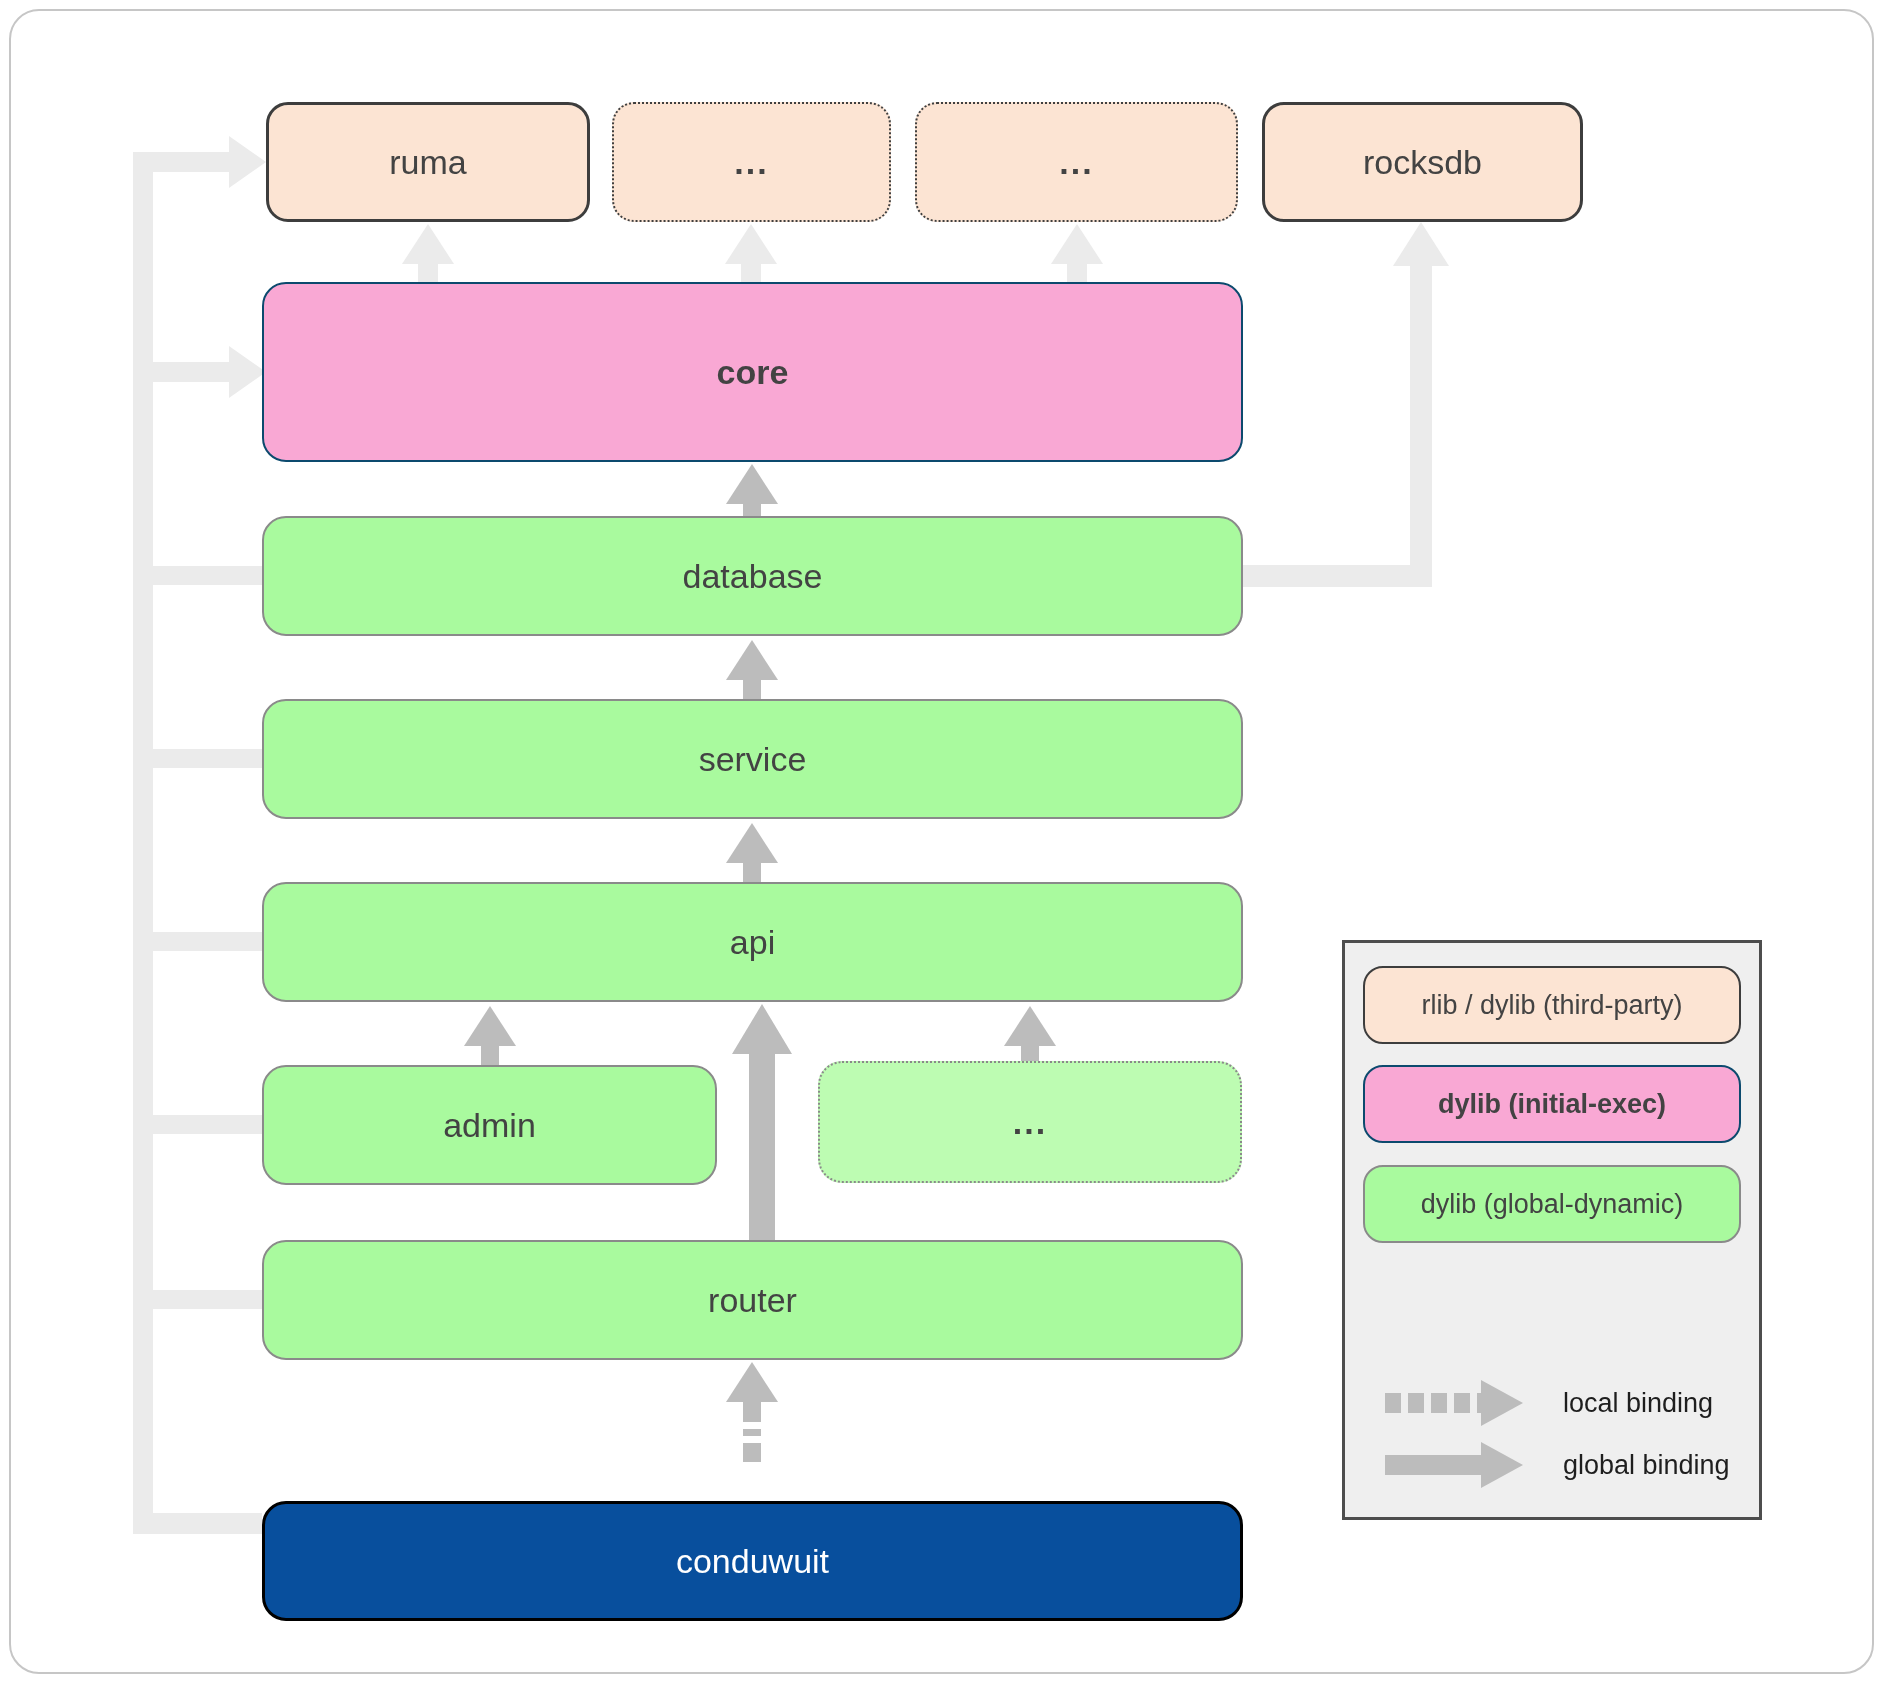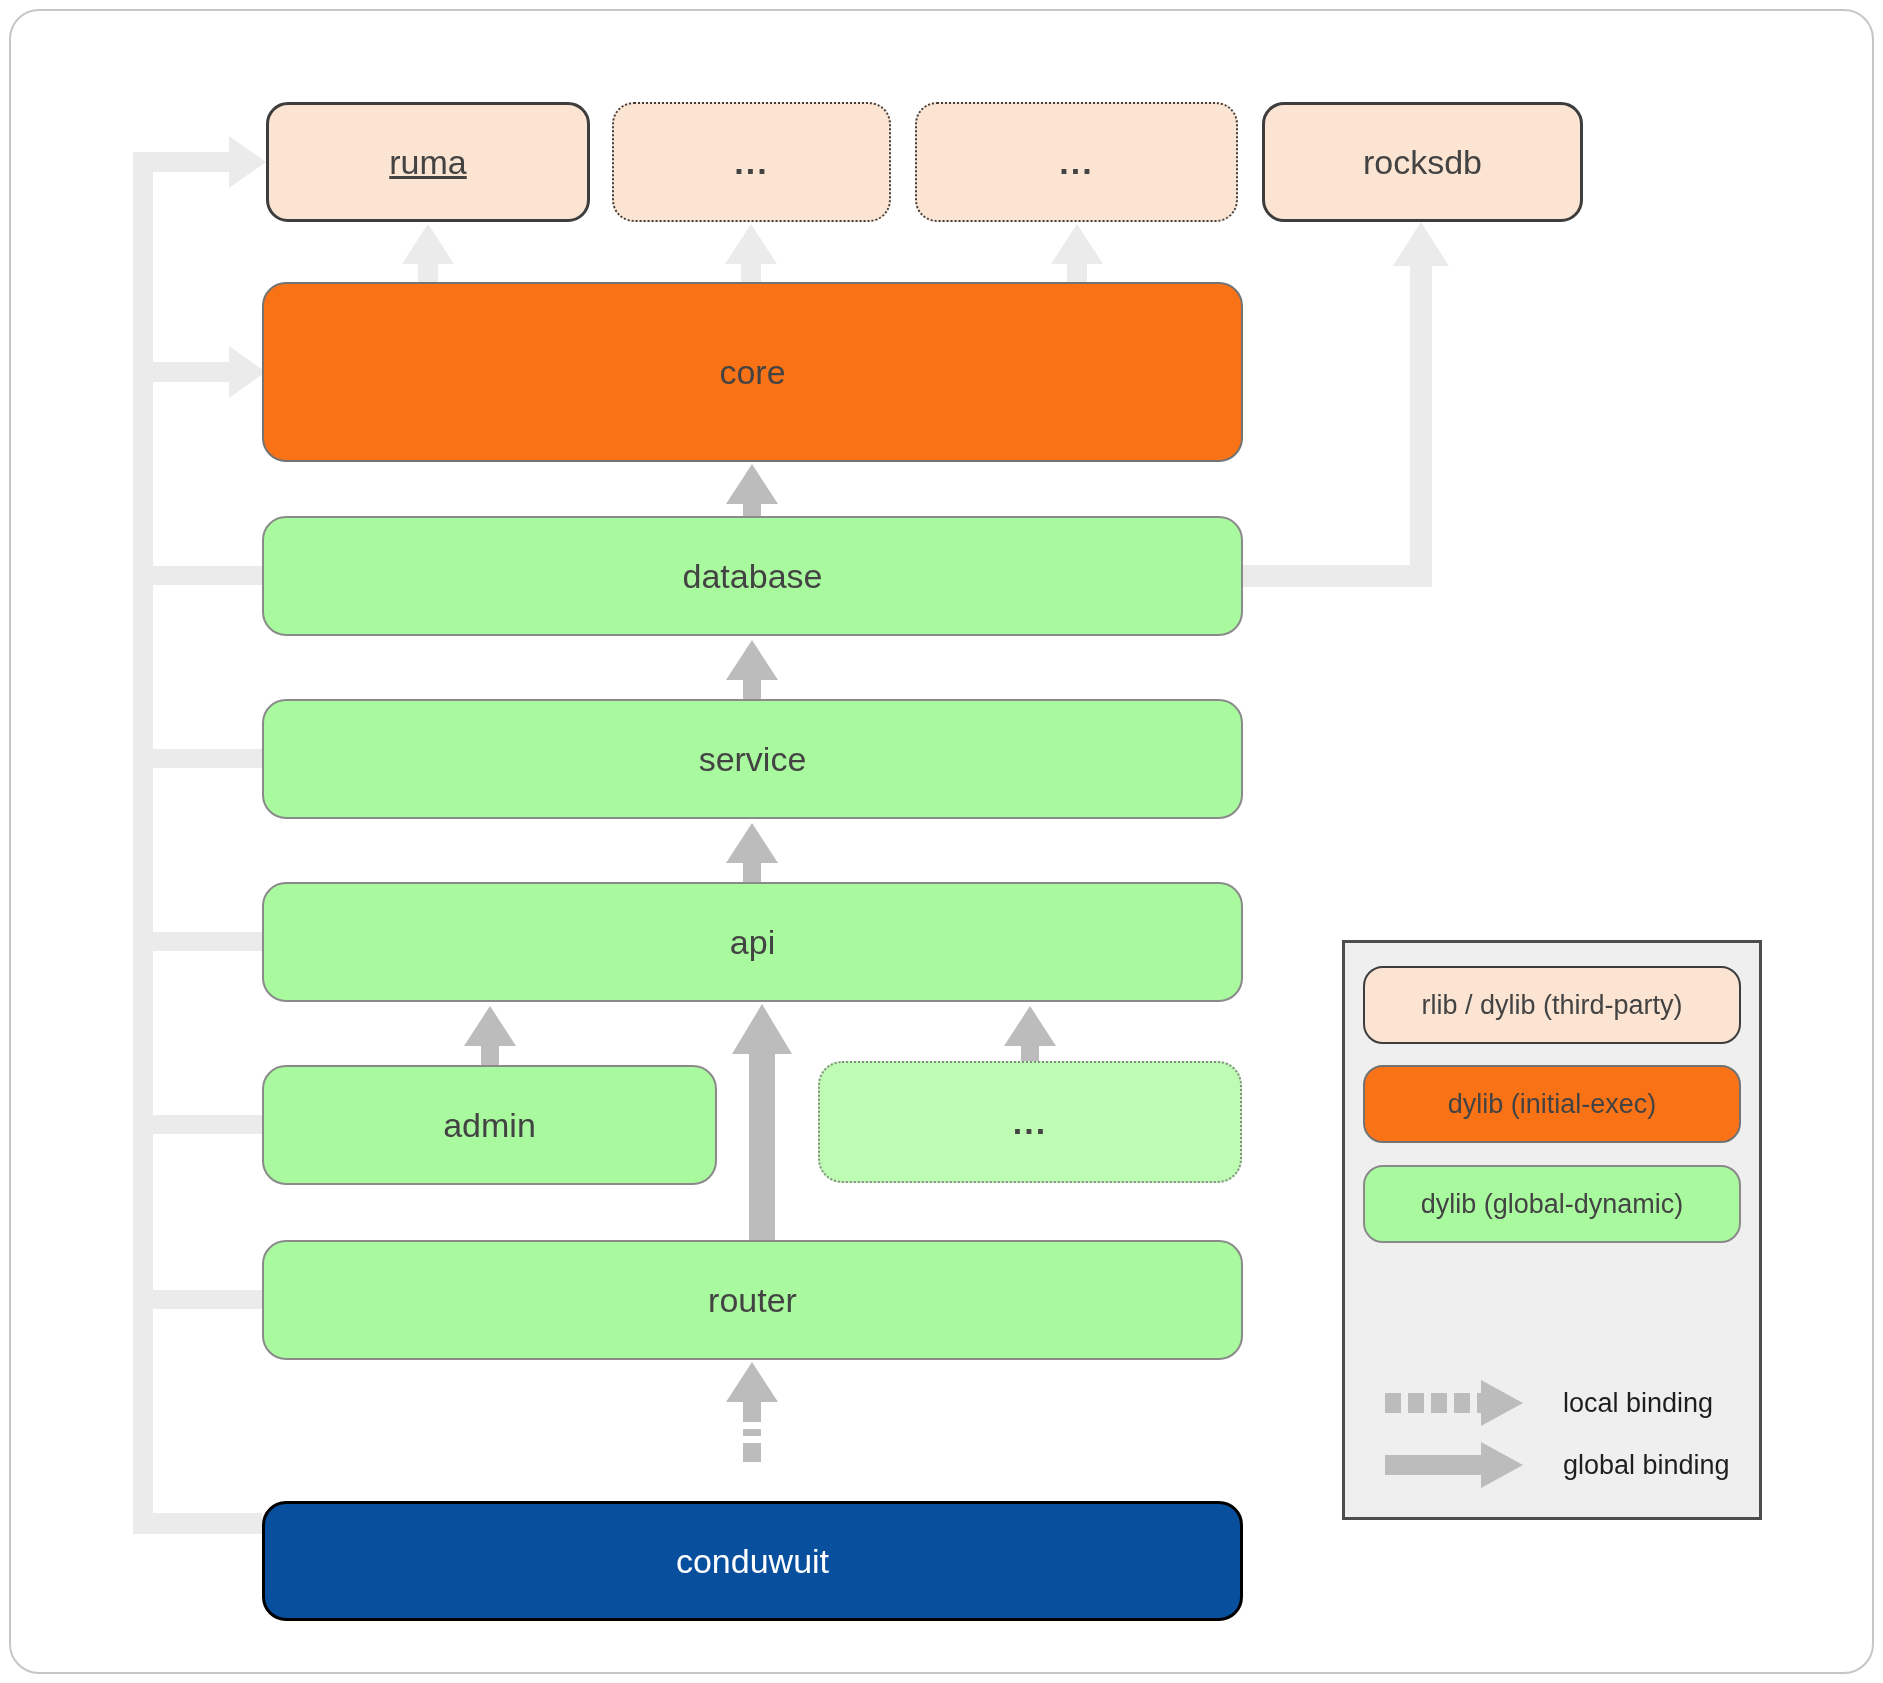--- a/index.html
+++ b/index.html
@@ -12,21 +12,21 @@
     border:2px solid #c6c6c6; border-radius:30px;
   }
   
   .node {
     position:absolute; box-sizing:border-box; border-radius:22px;
     display:flex; align-items:center; justify-content:center;
     font-size:34px; color:#434343;
   }
   .peach        { background:#fce4d3; border:3px solid #3d3d3d; }
   .peach-dotted { background:#fce4d3; border:2px dotted #3f3f3f; }
-  .blue         { background:#f97316; border:2px solid #737373; border-radius:24px; }
+  .blue         { background:#f9a8d4; border:2px solid #0c4a6e; border-radius:24px;font-weight:bold; }
   .green        { background:#a9fa9e; border:2px solid #8a8a8a; border-radius:24px; }
   .green-dotted { background:#bdfcb2; border:2px dotted #8a8a8a; border-radius:24px; }
   .navy         { background:#084f9d; border:3px solid #000000; color:#ffffff; border-radius:24px; }
   .dots-label   { font-weight:700; letter-spacing:2px; }
   
   .seg { position:absolute; background:#bcbcbc; }
   .seg.light { background:#ebebeb; }
   .tri-up {
     position:absolute; width:0; height:0;
     border-left:26px solid transparent; border-right:26px solid transparent;
@@ -132,21 +132,21 @@
   <div class="seg" style="left:749px; top:1050px; width:26px; height:191px;"></div>
 </div>
 
 <div>
   <div class="tri-up" style="left:726px; top:1362px;"></div>
   <div class="seg" style="left:743px; top:1398px; width:18px; height:64px;"></div>
   <div class="gap" style="left:743px; top:1422px; width:18px; height:7px;"></div>
   <div class="gap" style="left:743px; top:1436px; width:18px; height:7px;"></div>
 </div>
 
-<div class="node peach" style="left:266px; top:102px; width:324px; height:120px;text-decoration:underline;">
+<div class="node peach" style="left:266px; top:102px; width:324px; height:120px;">
   <span>ruma</span>
 </div>
 <div class="node peach-dotted dots-label" style="left:612px; top:102px; width:279px; height:120px;">
   <span>...</span>
 </div>
 <div class="node peach-dotted dots-label" style="left:915px; top:102px; width:323px; height:120px;">
   <span>...</span>
 </div>
 <div class="node peach" style="left:1262px; top:102px; width:321px; height:120px;">
   <span>rocksdb</span>

